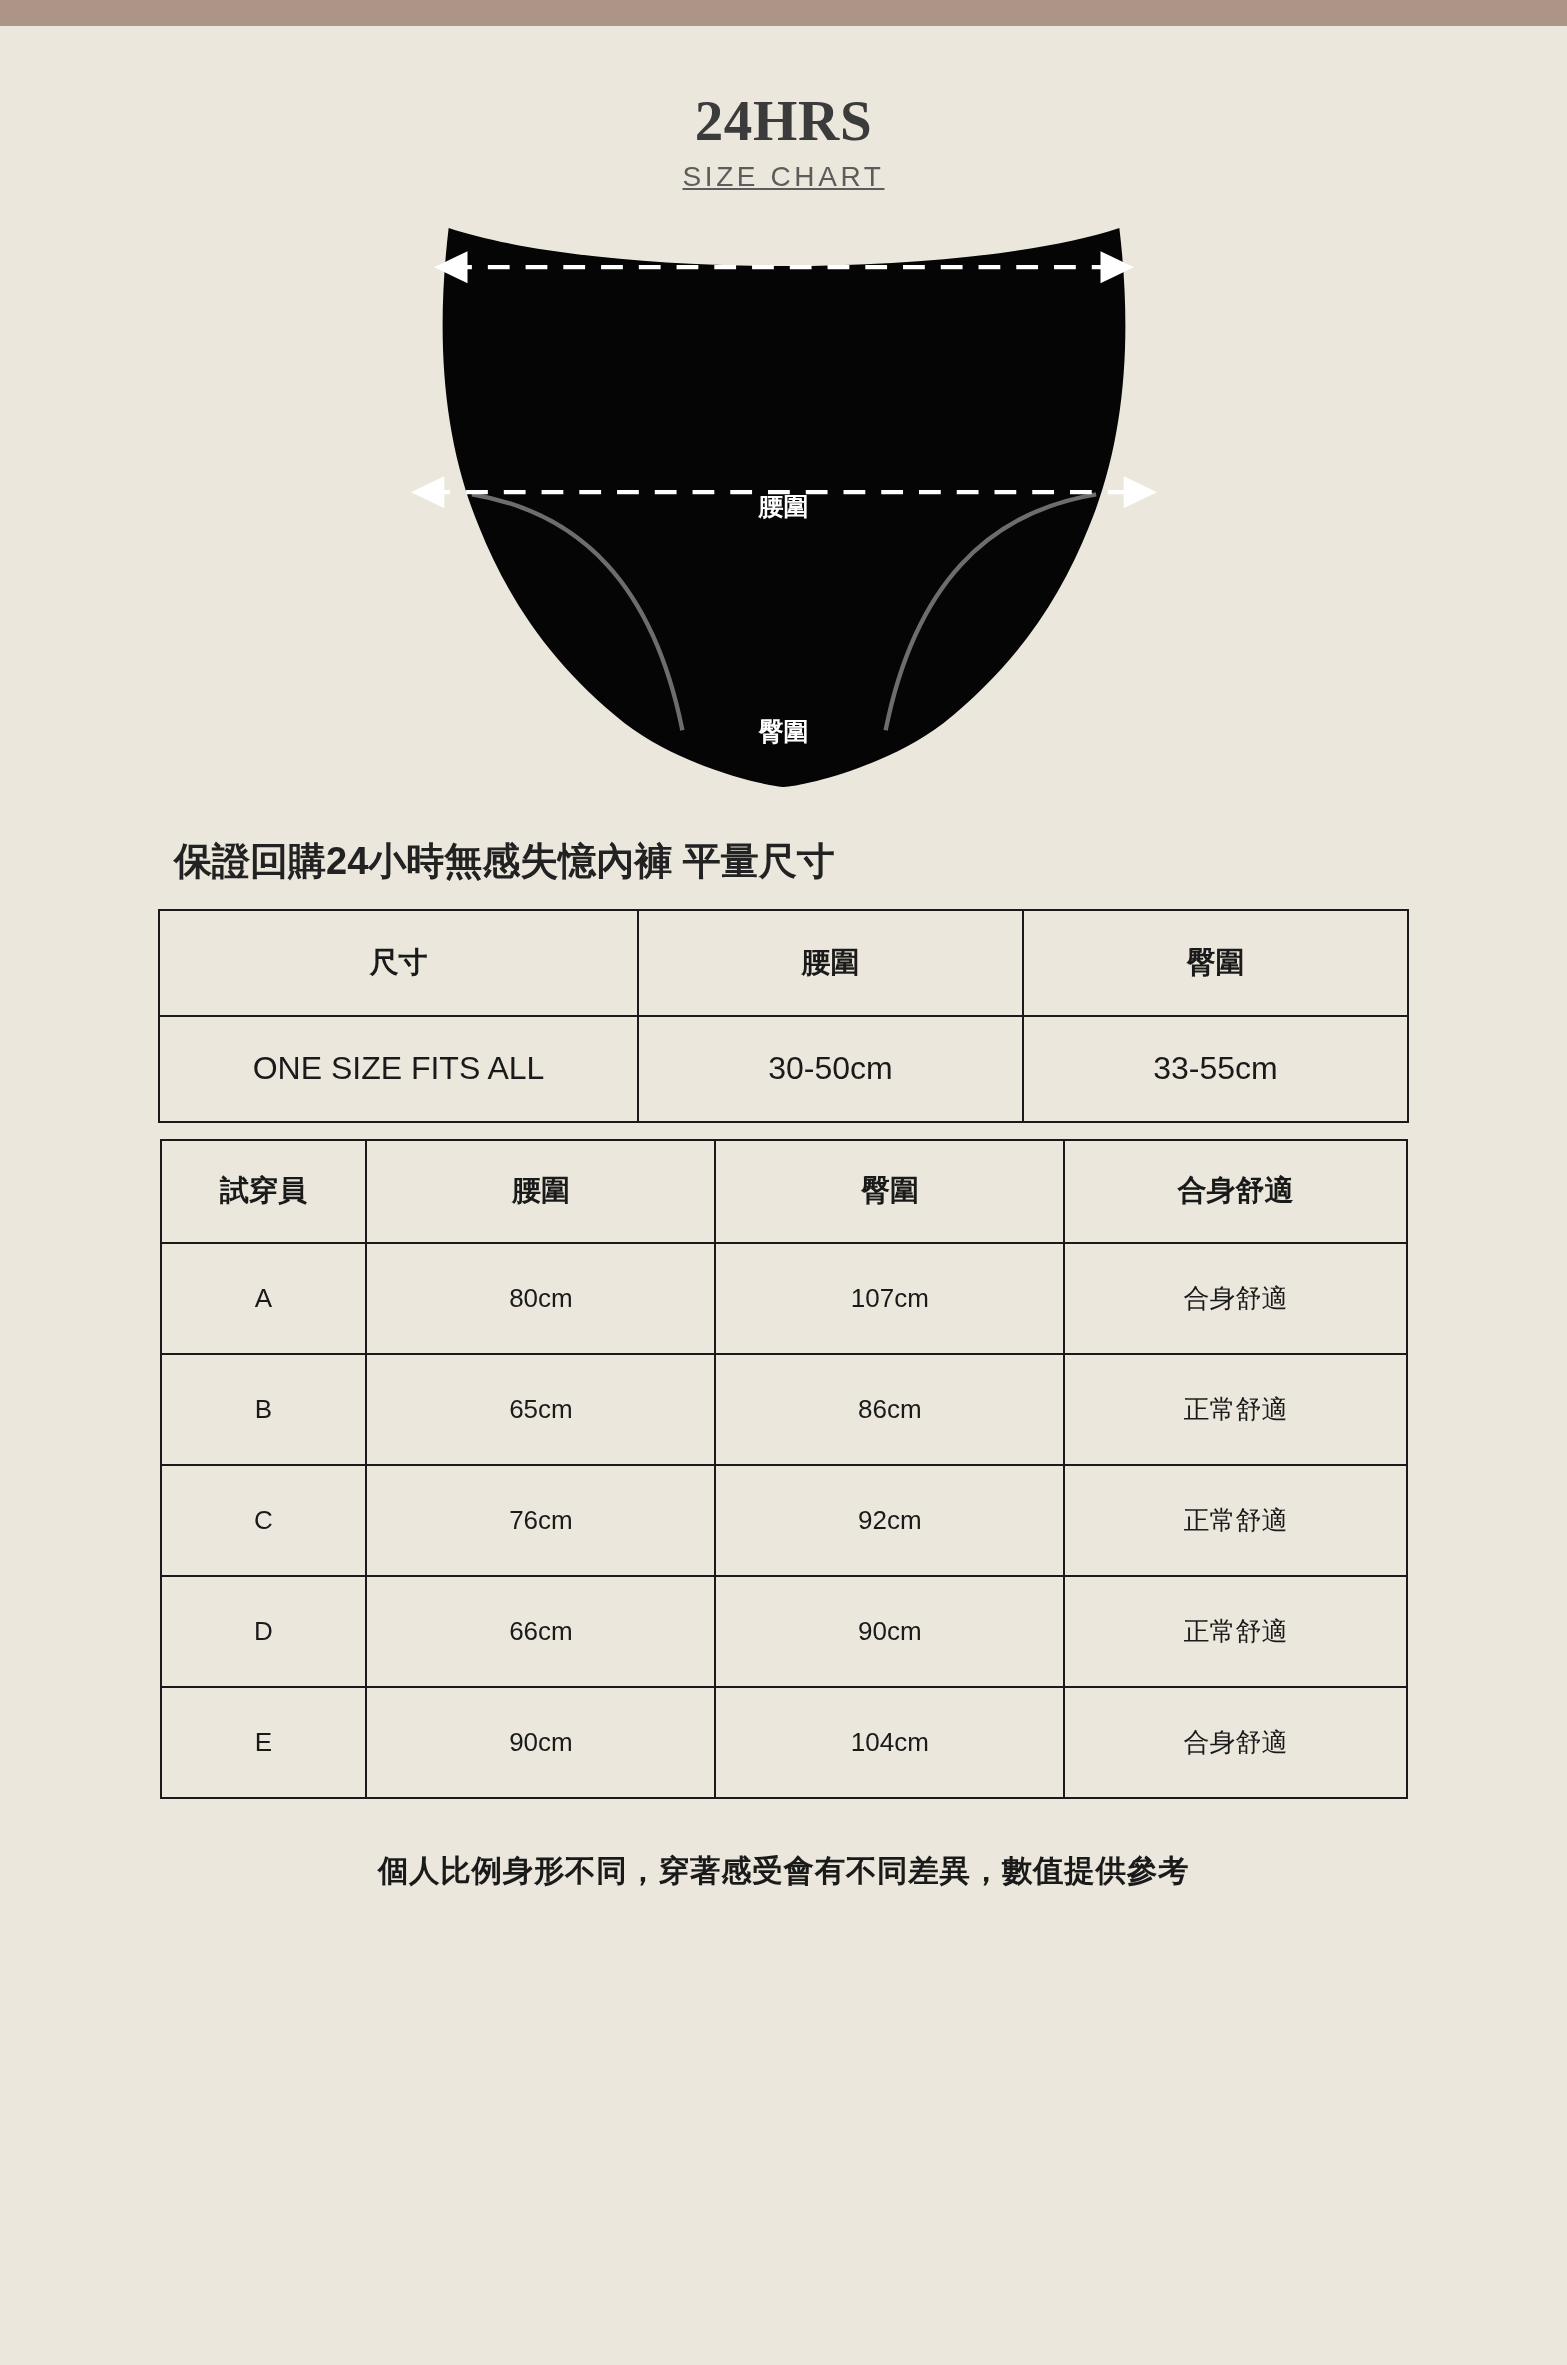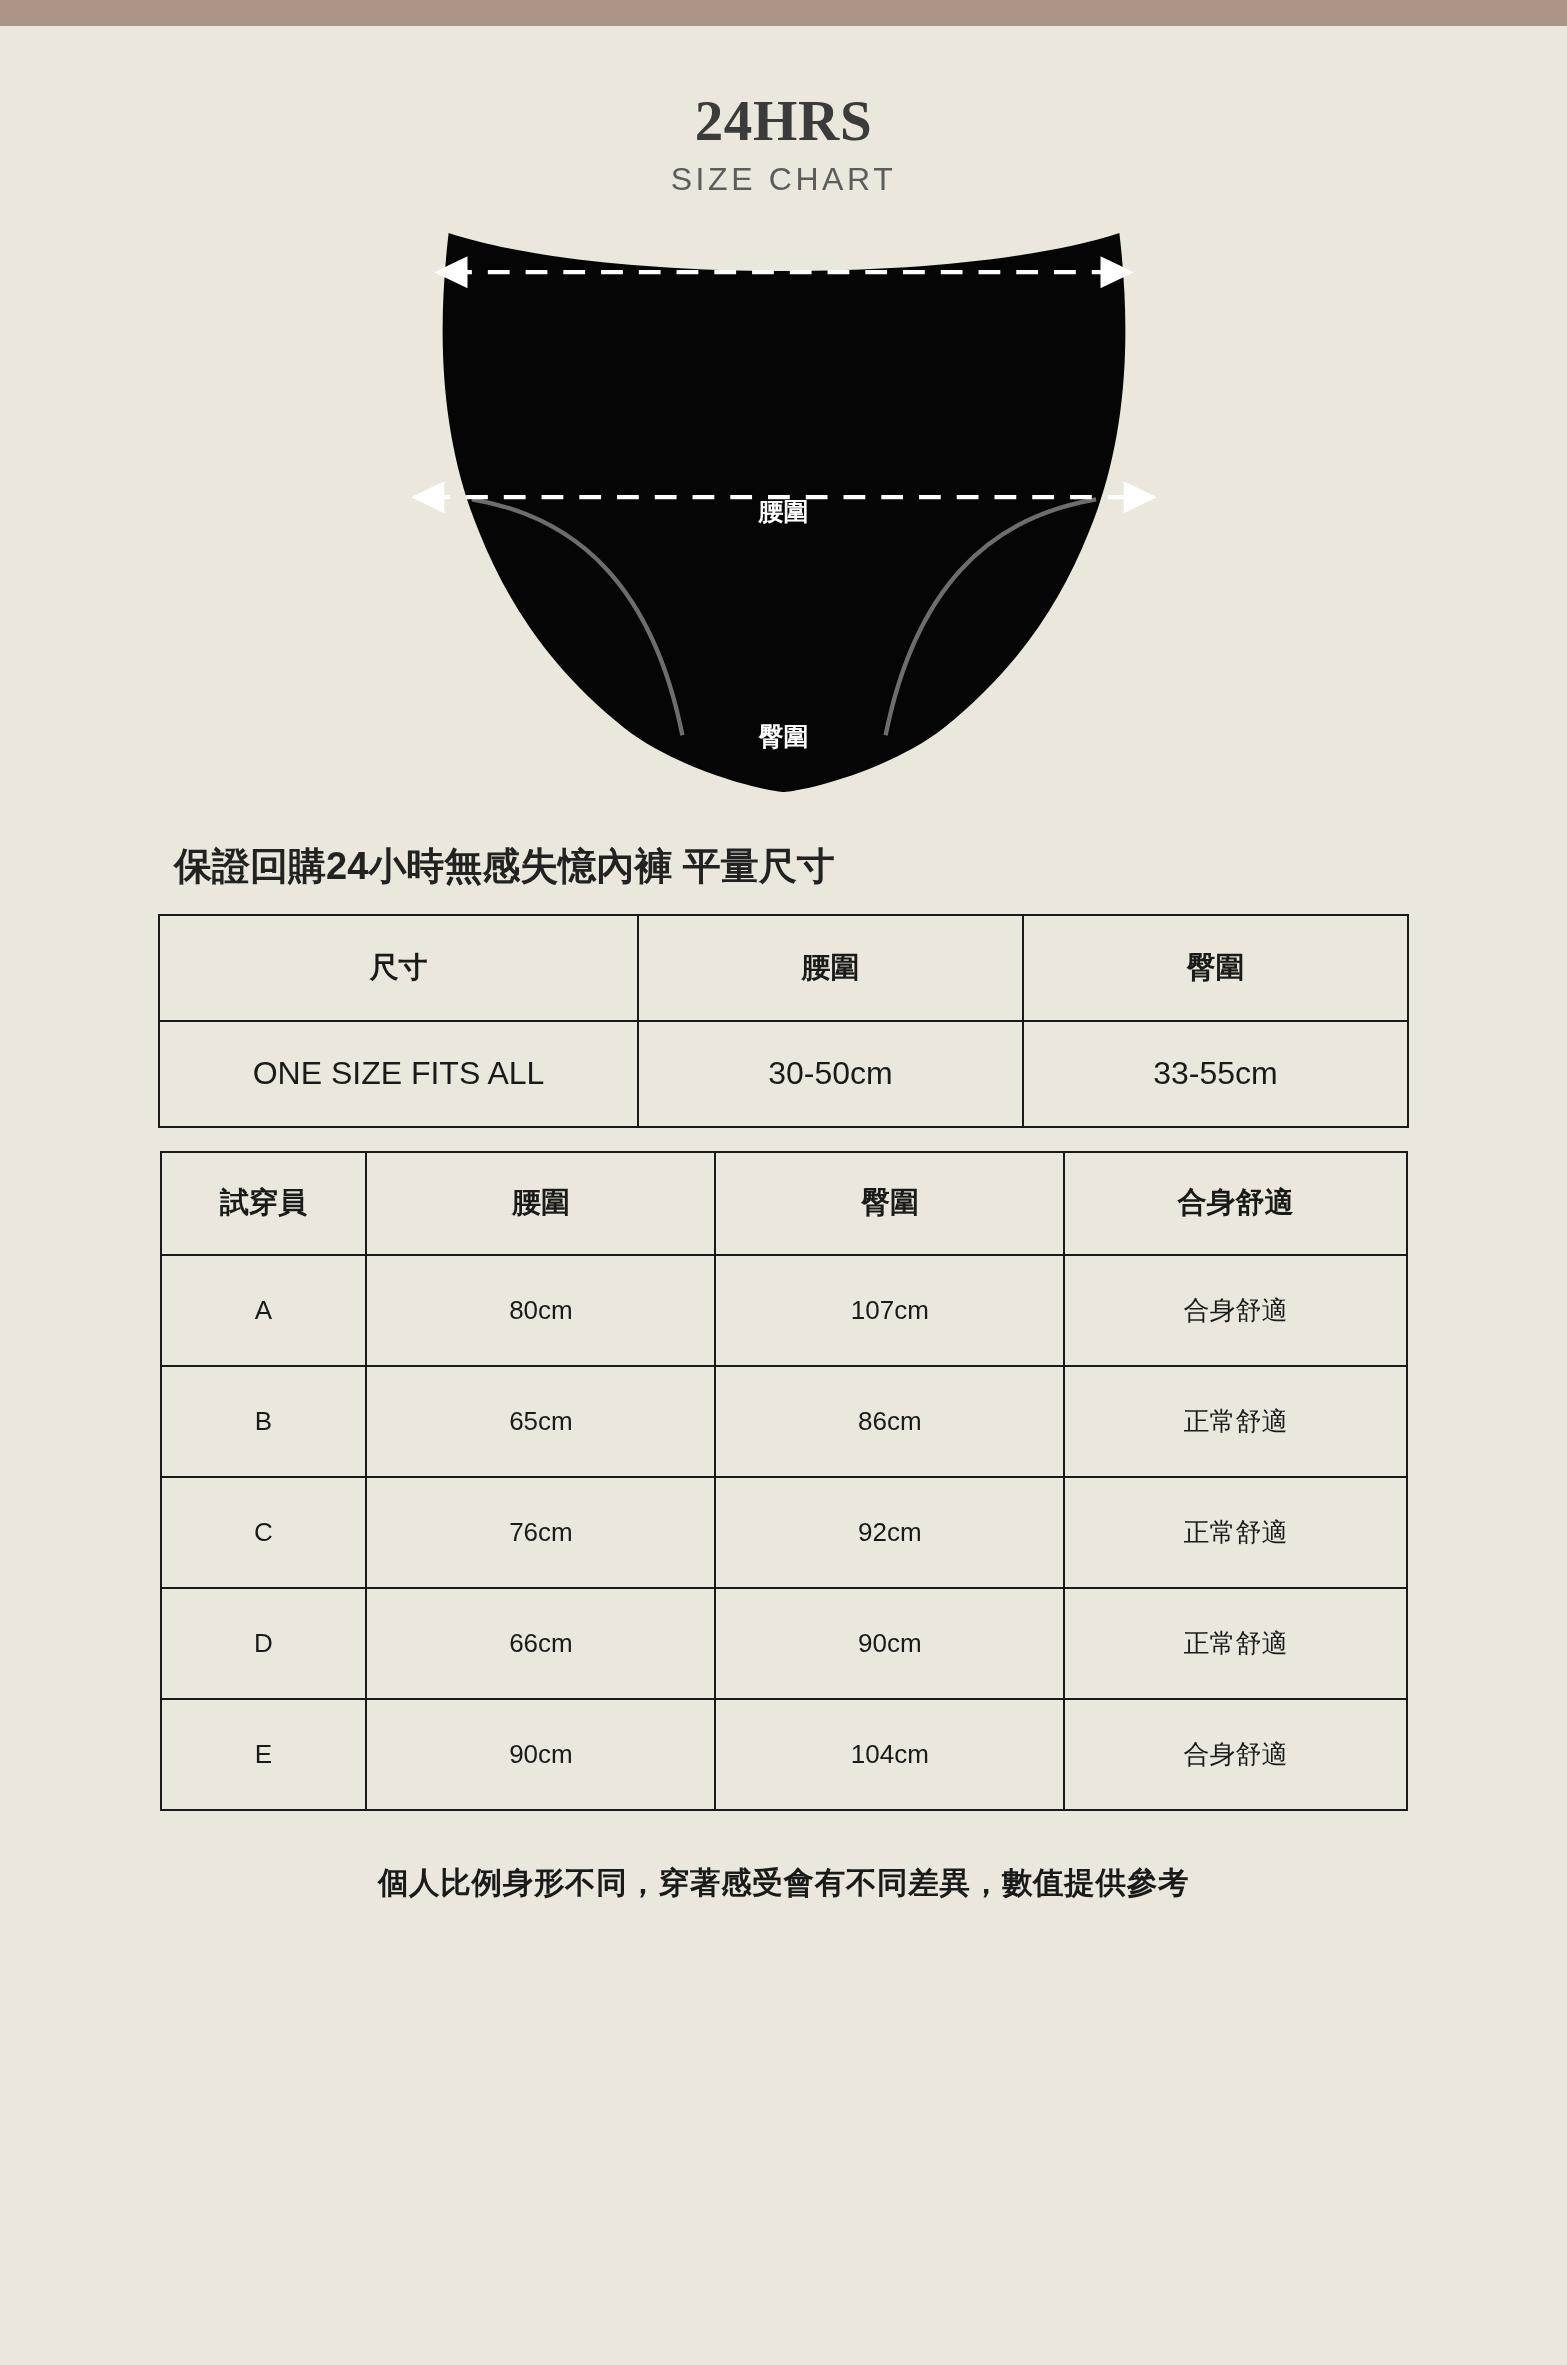--- a/index.html
+++ b/index.html
@@ -40,24 +40,25 @@
   .brand-title {
     font-family: "Liberation Serif", serif;
     font-weight: bold;
     font-size: 57px;
     color: #3b3b3b;
     letter-spacing: 0.7px;
     line-height: 1.0;
   }
   .brand-sub {
     font-family: "Liberation Sans", sans-serif;
-    font-size: 32px;
+    font-size: 28px;
     color: #5c5c5c;
     letter-spacing: 3.6px;
     margin-top: 11.6px;
+    text-decoration: underline;
   }
 
   
   .illustration {
     position: relative;
     width: 1567px;
     height: 595px;
     margin-top: 29px;
   }
   .illustration svg {
@@ -116,21 +117,21 @@
   }
   .size-table .body-row td {
     height: 102px;
     font-size: 32px;
   }
   .size-table col.c1 { width: 479px; }
   .size-table col.c2 { width: 385px; }
   .size-table col.c3 { width: 385px; }
 
   .trial-table {
-    margin: 23px auto 0 auto;
+    margin: 16px auto 0 auto;
     width: 1248px;
     table-layout: fixed;
   }
   .trial-table td {
     border: 2.2px solid #1a1a1a;
     text-align: center;
     color: #1a1a1a;
   }
   .trial-table .head-row td {
     height: 99px;

